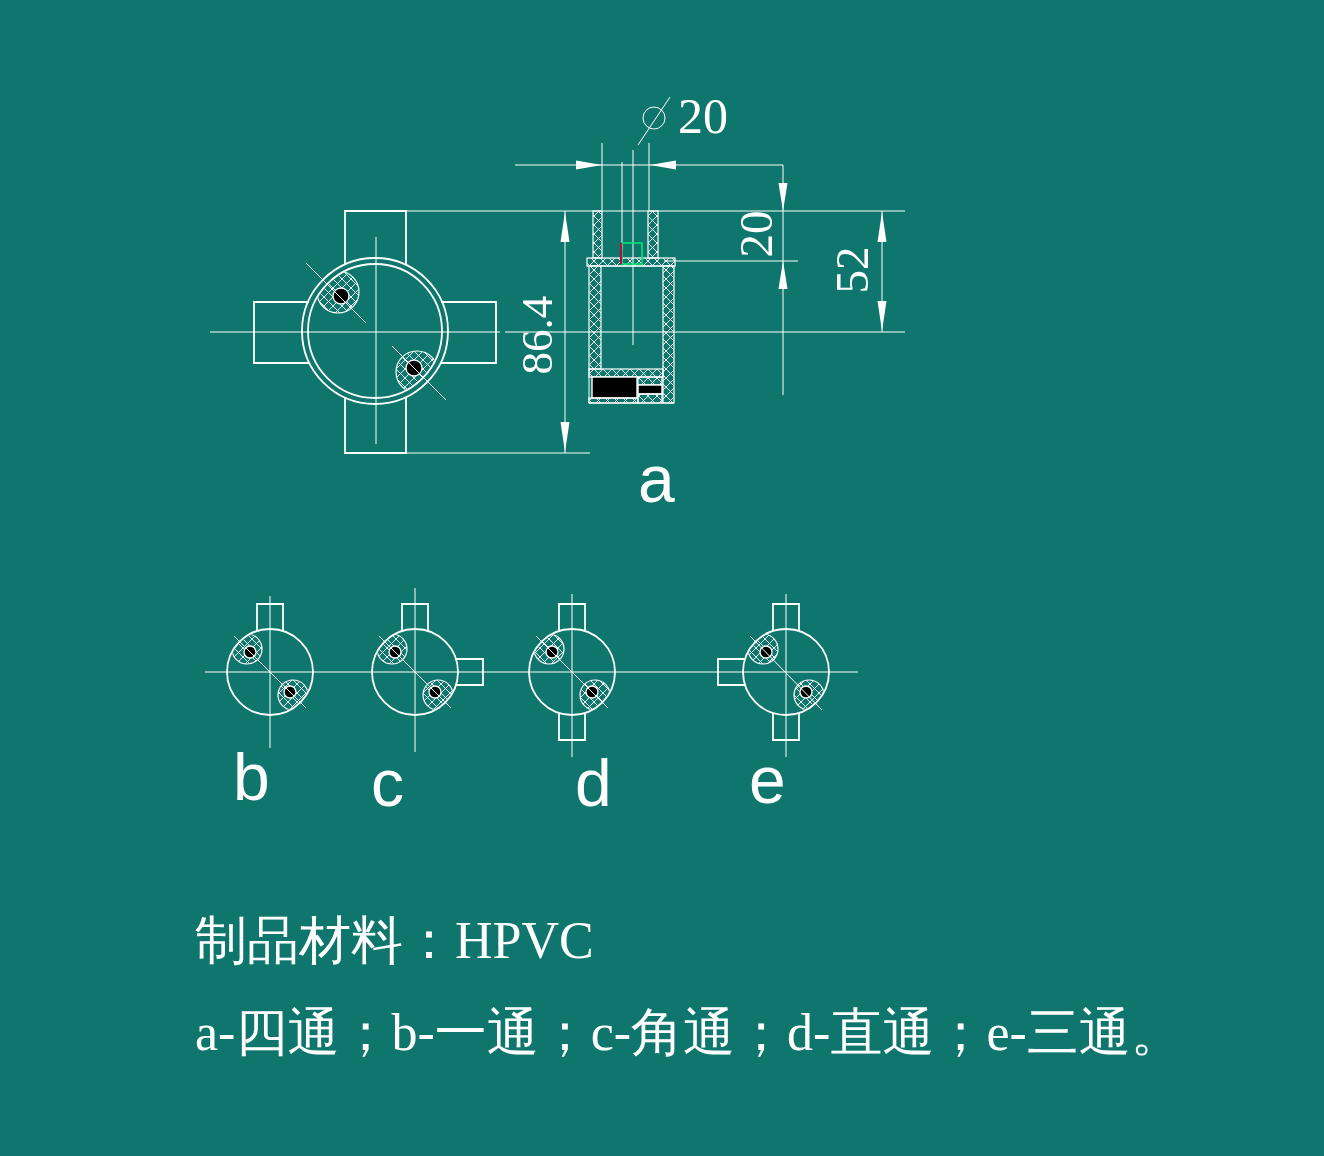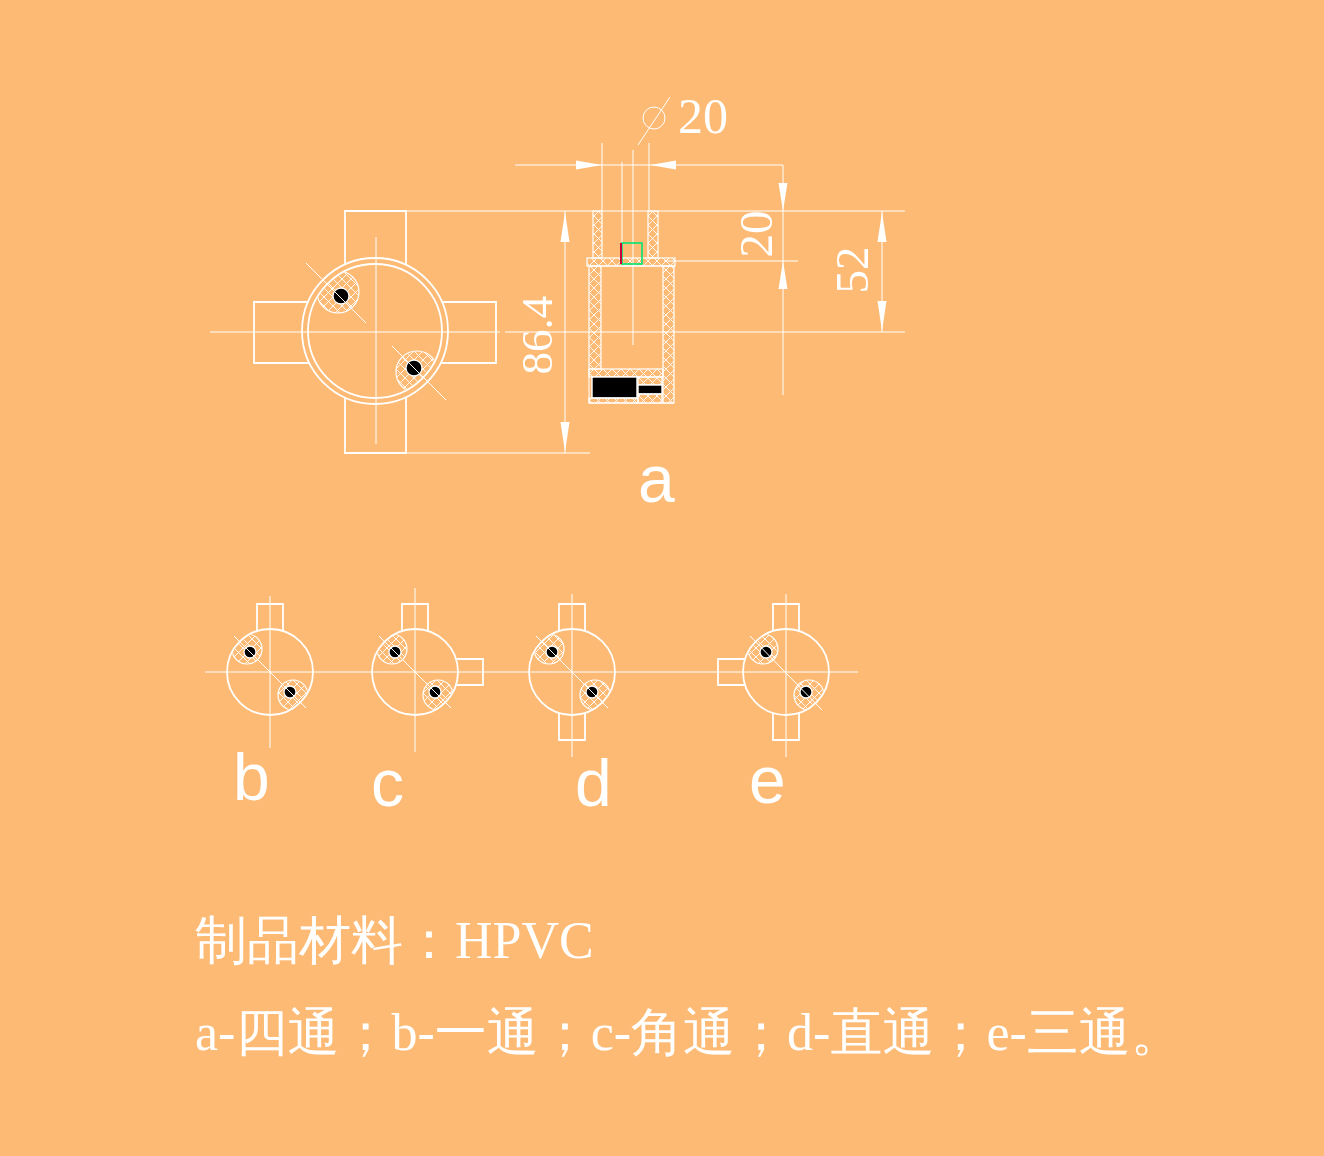--- a/index.html
+++ b/index.html
@@ -1,16 +1,16 @@
 <!DOCTYPE html>
 <html><head>
 <meta charset="utf-8">
 <style>
   html,body{margin:0;padding:0;background:#000;}
-  .stage{position:relative;width:1324px;height:1156px;background:#fdba74;overflow:hidden;text-align:right;}
+  .stage{position:relative;width:1324px;height:1156px;background:#0f766e;overflow:hidden;text-align:right;}
   svg{display:block;}
   .outline{fill:none;stroke:#fff;stroke-width:1.8;}
   .thin{fill:none;stroke:#fff;stroke-width:1;}
   .dim{fill:none;stroke:#fff;stroke-width:1;}
   .hatch{fill:url(#xh);stroke:#fff;stroke-width:1.2;}
   .openrect{fill:#000;stroke:#fff;stroke-width:1.4;}
   .notch{fill:#000;stroke:#fff;stroke-width:1.3;}
   .arrow{fill:#fff;stroke:none;}
   .dimtext{fill:#fff;font-family:"Liberation Serif","DejaVu Serif",serif;font-size:50px;}
   .dimtext-v{fill:#fff;font-family:"Liberation Serif","DejaVu Serif",serif;font-size:47px;text-anchor:middle;}

